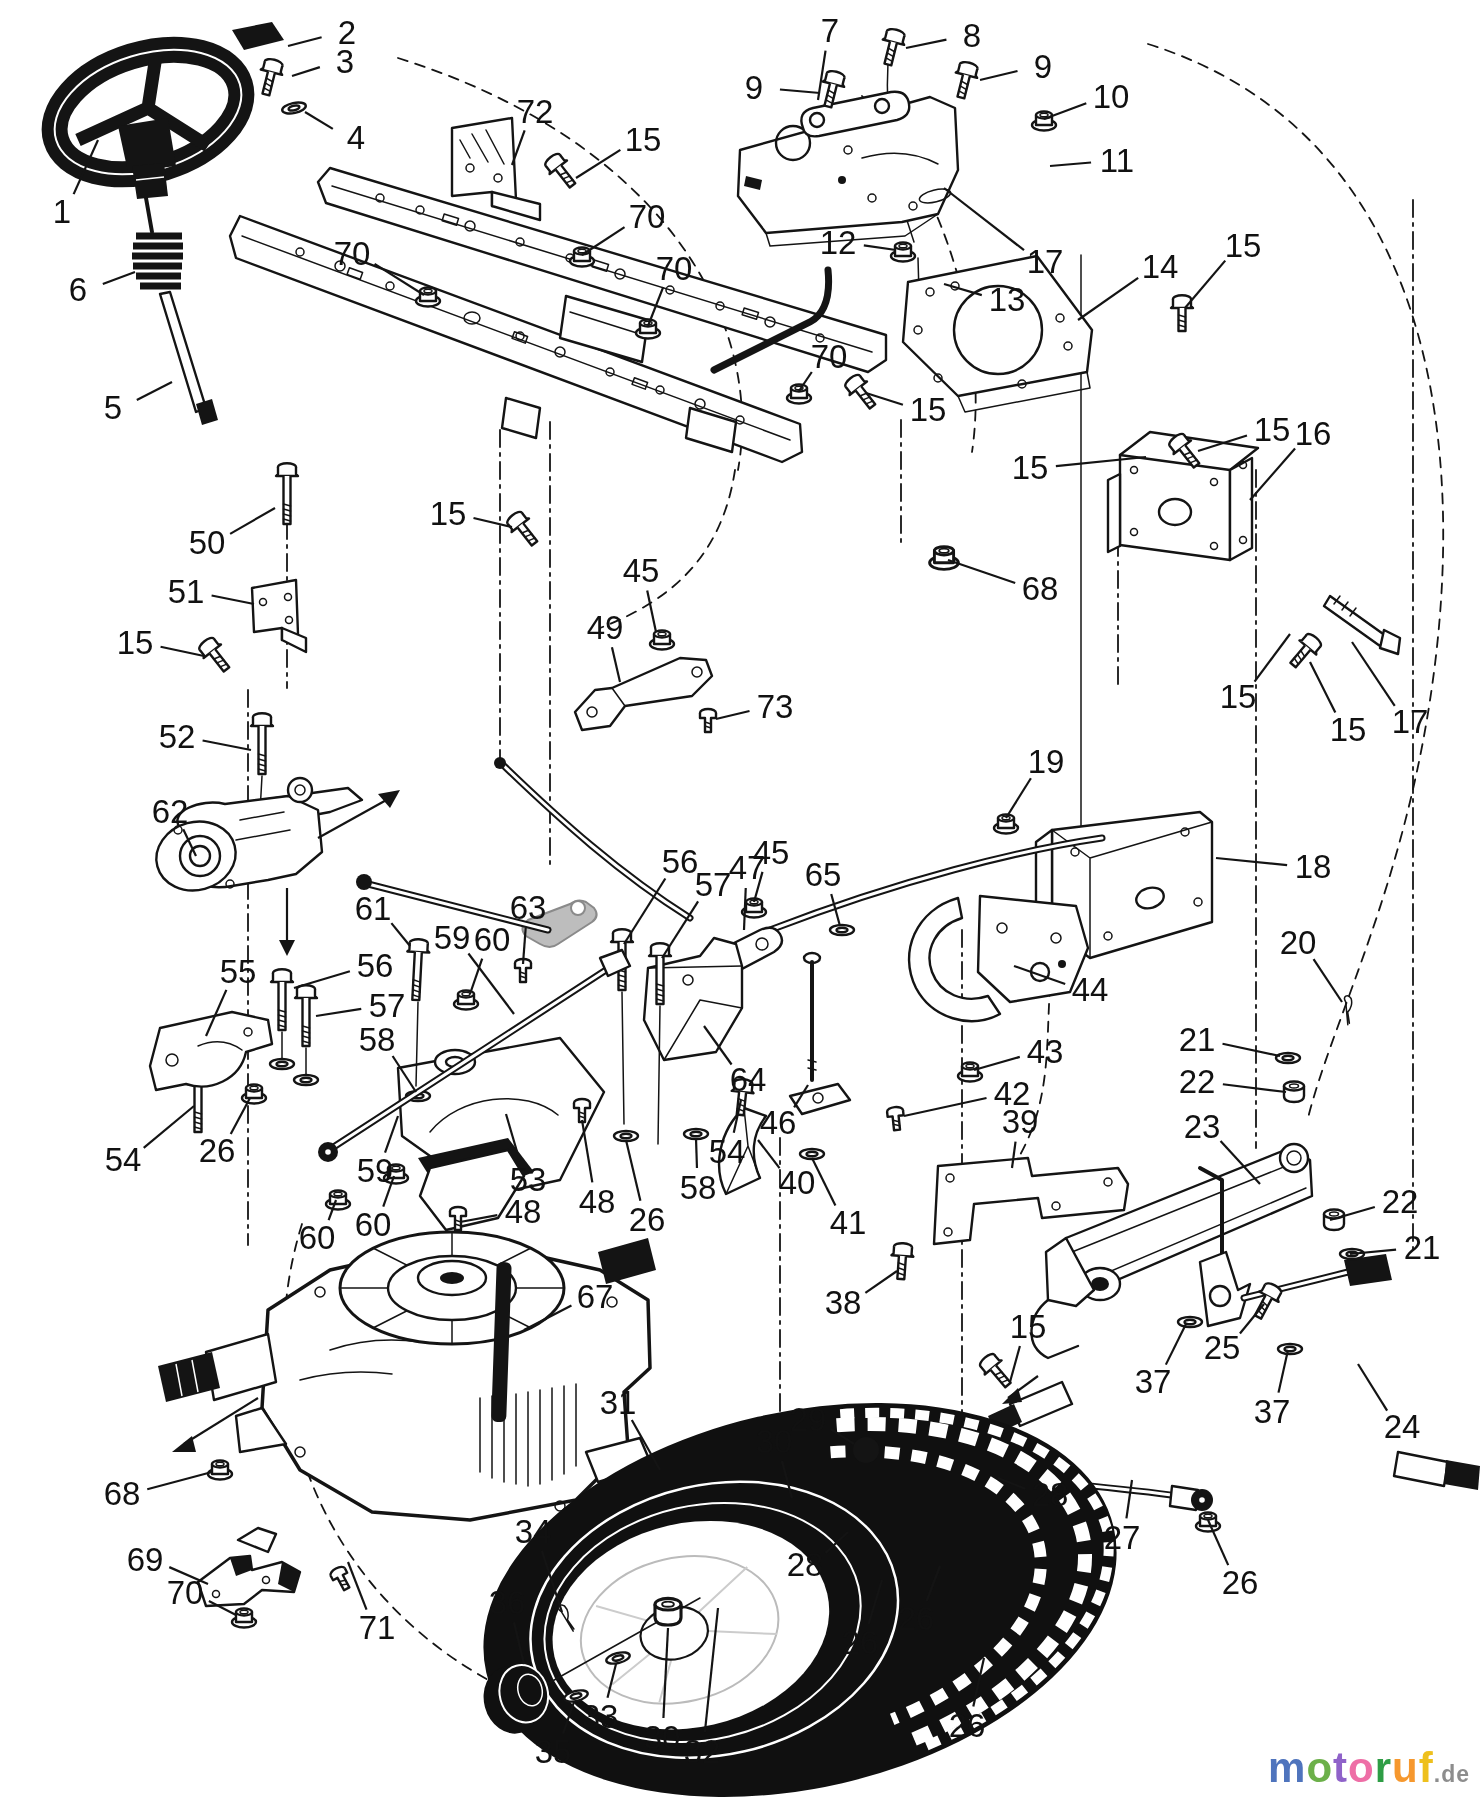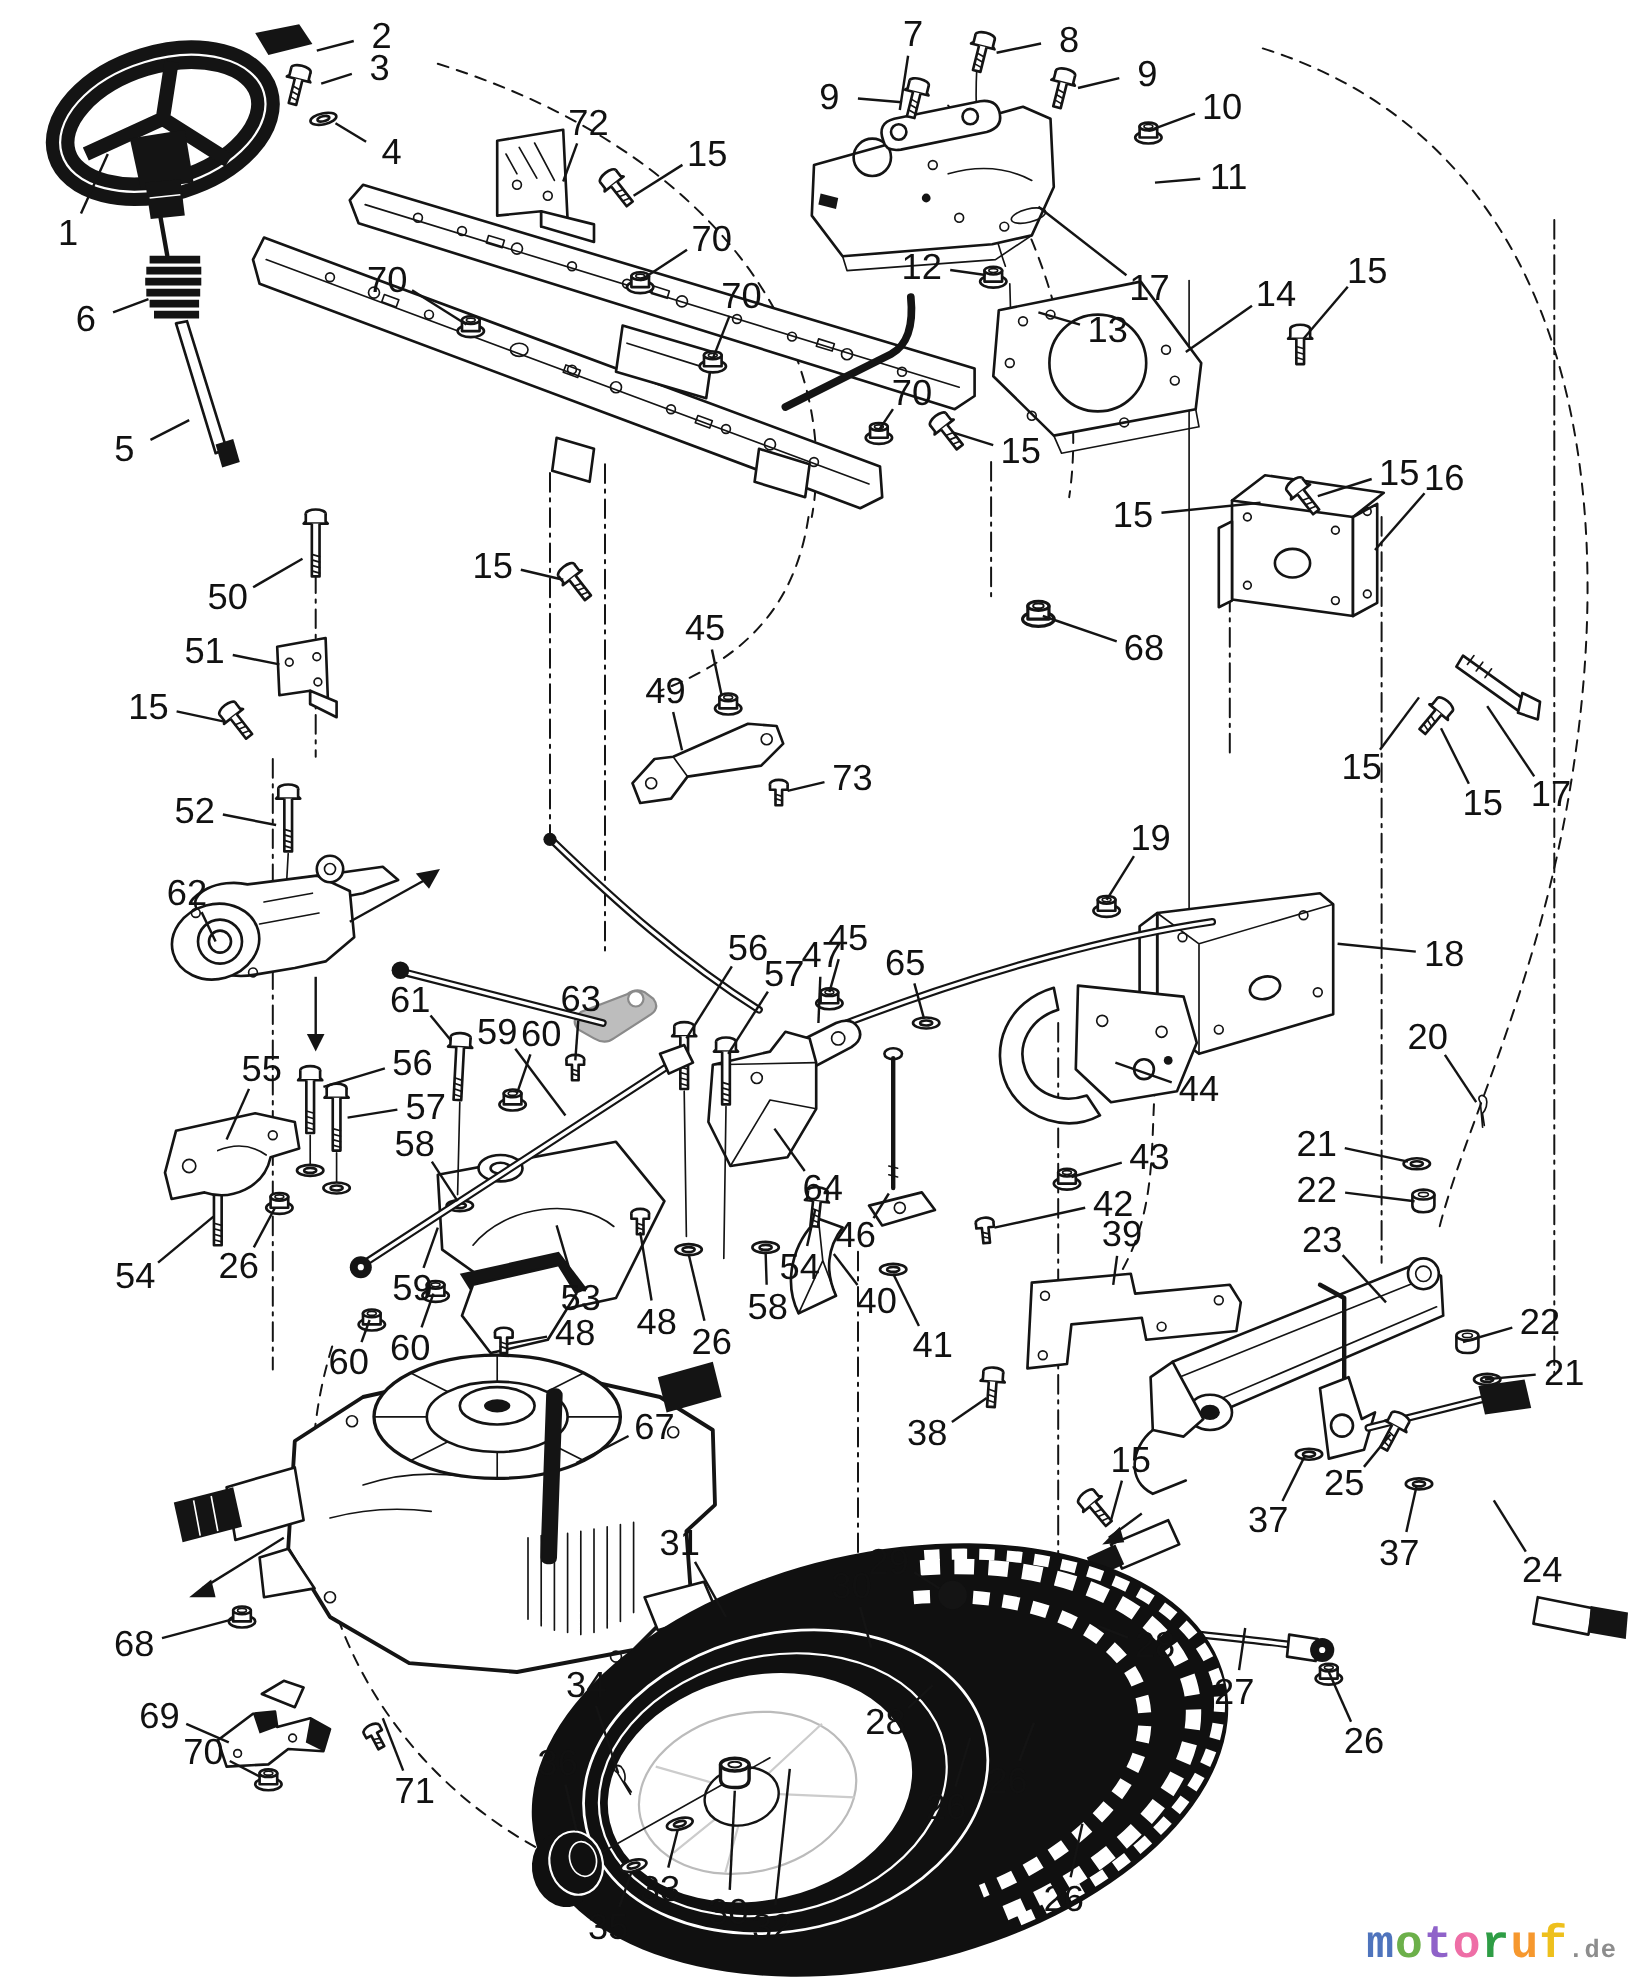--- a/index.html
+++ b/index.html
@@ -12,21 +12,21 @@
   .thin{stroke-width:1.5;}
   .mid{stroke-width:4;}
   .rod{fill:none;stroke:#141414;stroke-width:7;stroke-linecap:round;}
   .rodin{fill:none;stroke:#ffffff;stroke-width:3;stroke-linecap:round;}
   .dash{stroke-dasharray:10 8;stroke-width:1.8;}
   .dashdot{stroke-dasharray:17 6 3 6;stroke-width:1.8;}
   .wl{stroke:#ffffff;fill:none;}
   .callout{font:33px "Liberation Sans",sans-serif;fill:#111;text-anchor:middle;}
   .leader{stroke:#141414;stroke-width:2.2;fill:none;}
   .watermark{position:absolute;right:14px;bottom:8px;
-             font-family:Liberation Mono, monospace;font-weight:bold;font-size:42px;
+             font-family:Liberation Sans, sans-serif;font-weight:bold;font-size:42px;
              letter-spacing:1px;user-select:none;}
   .watermark .sfx{font-size:23px;font-weight:bold;}
 </style>
 </head>
 <body>
 
 <div class="canvas">
 <svg width="1484" height="1800" viewBox="0 0 1484 1800">
   <defs>
     <g id="f-bolt">

